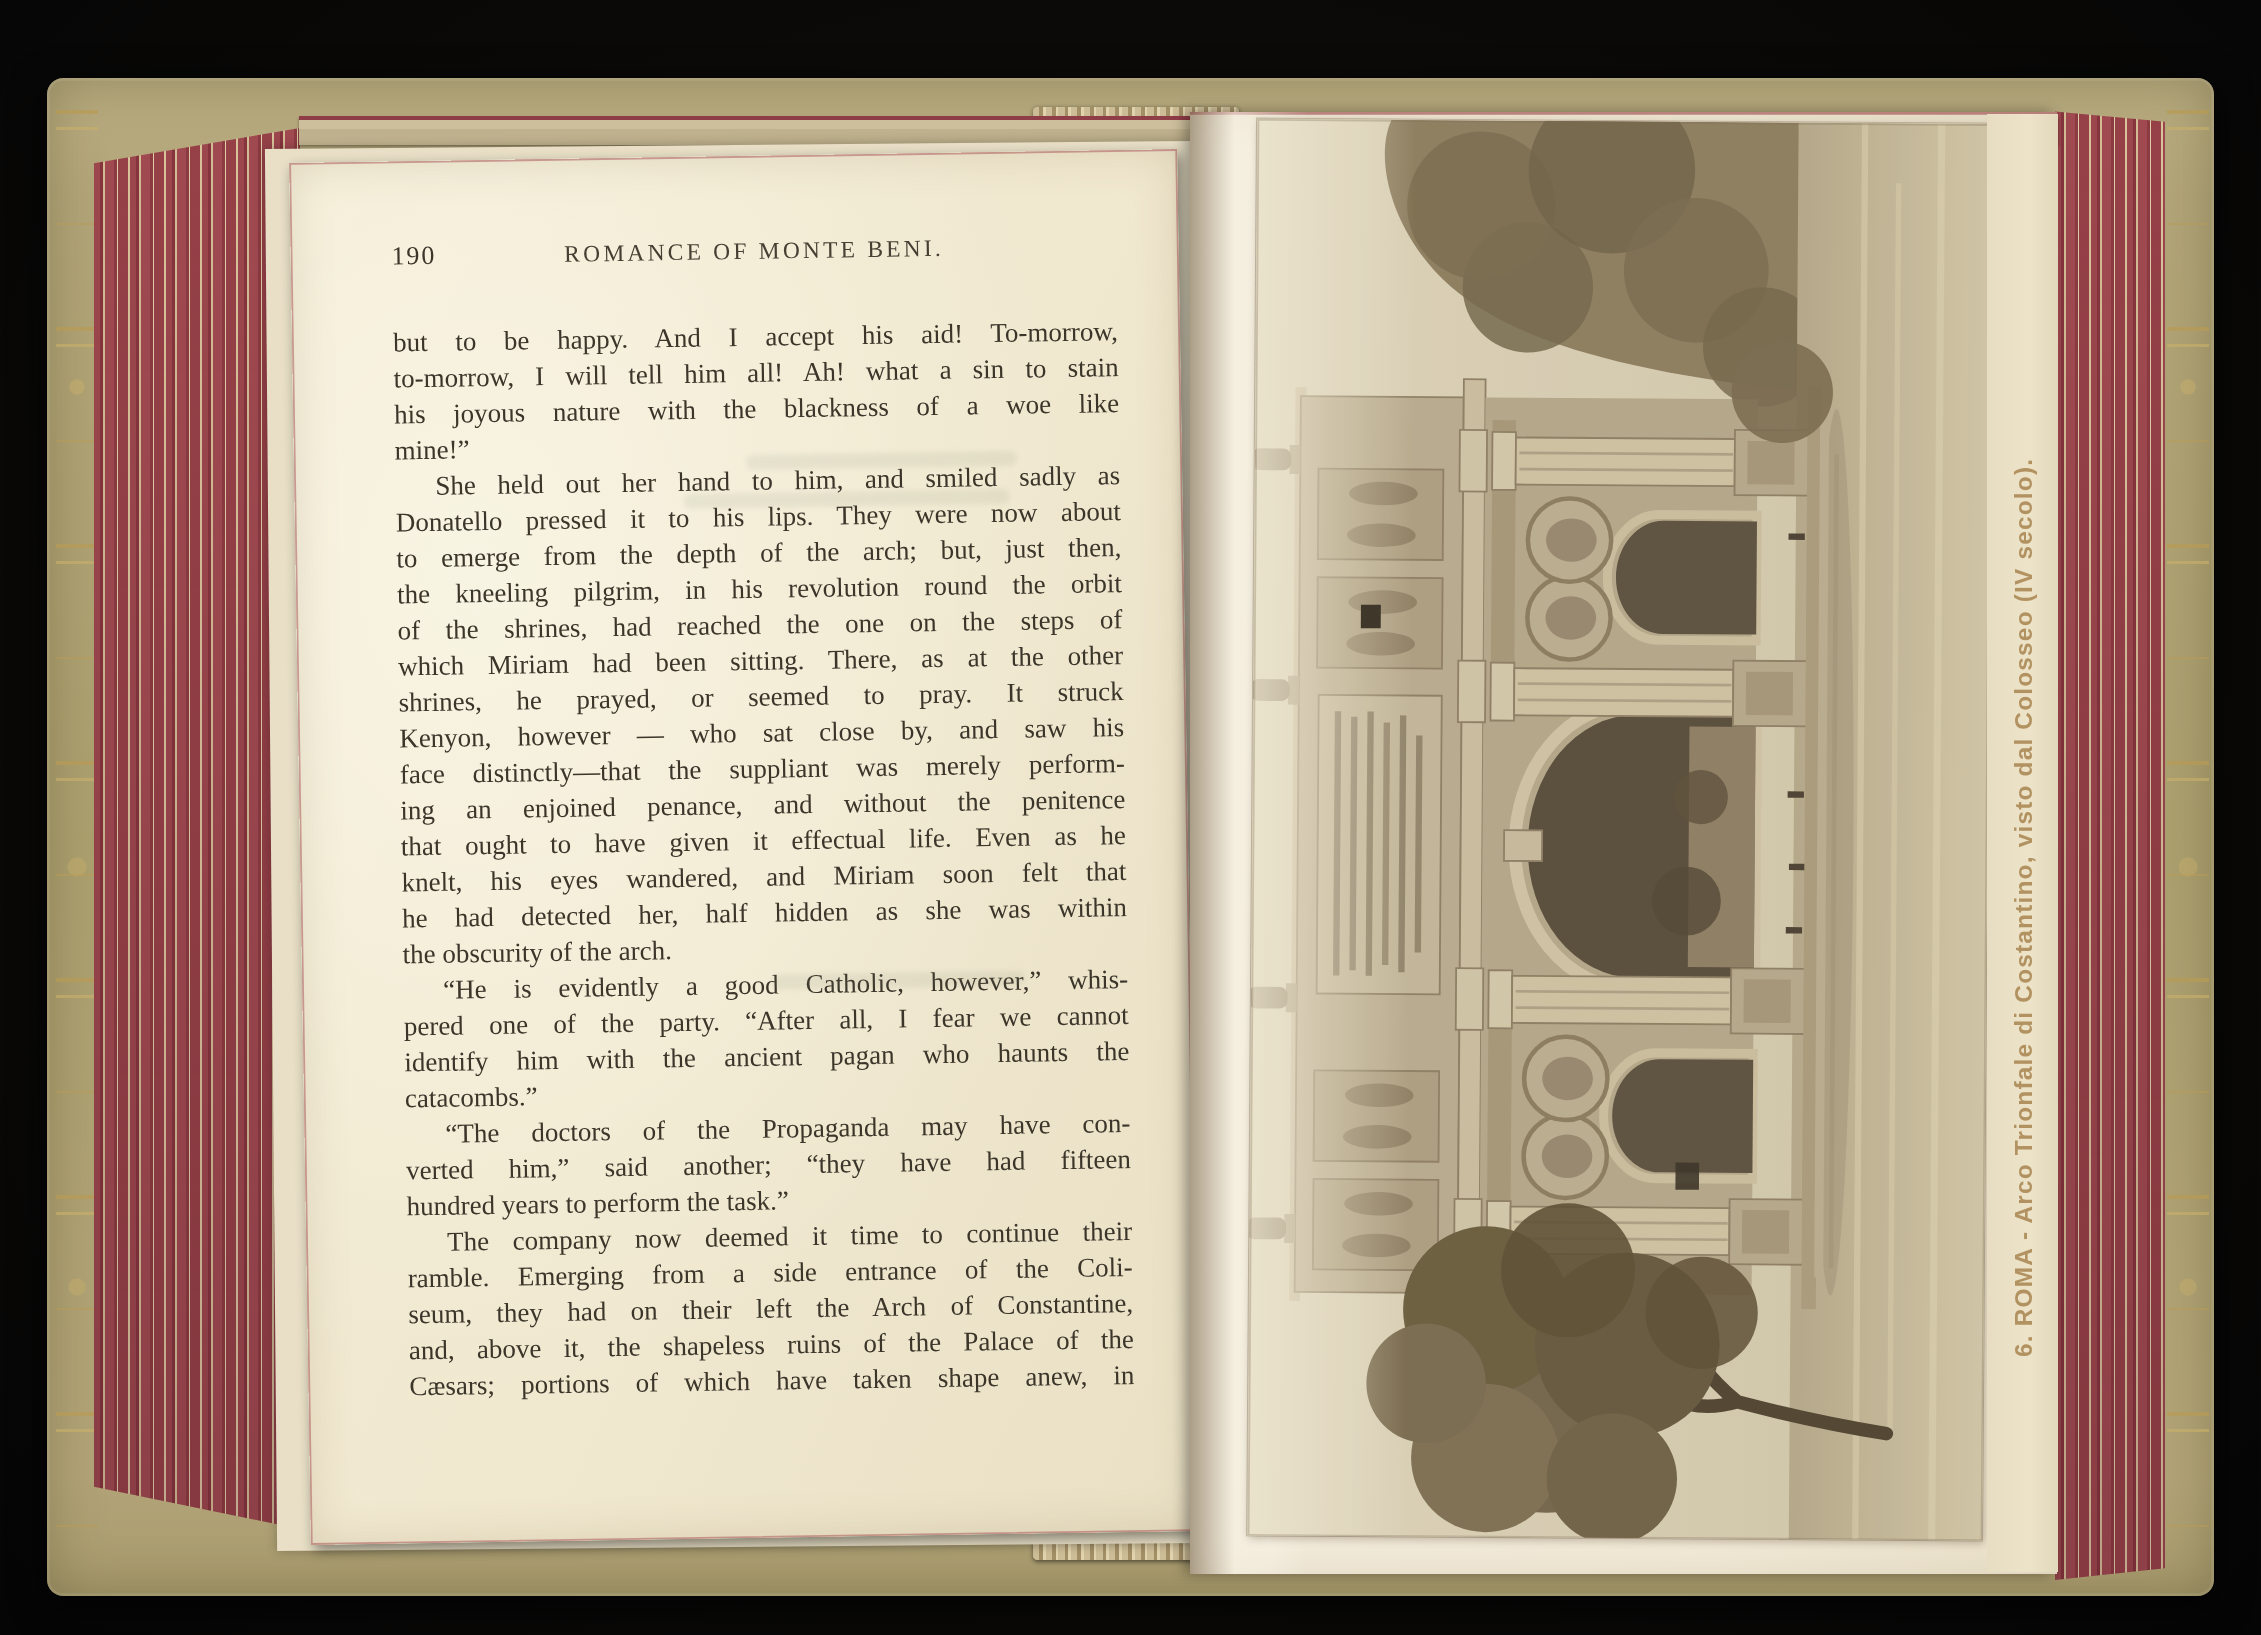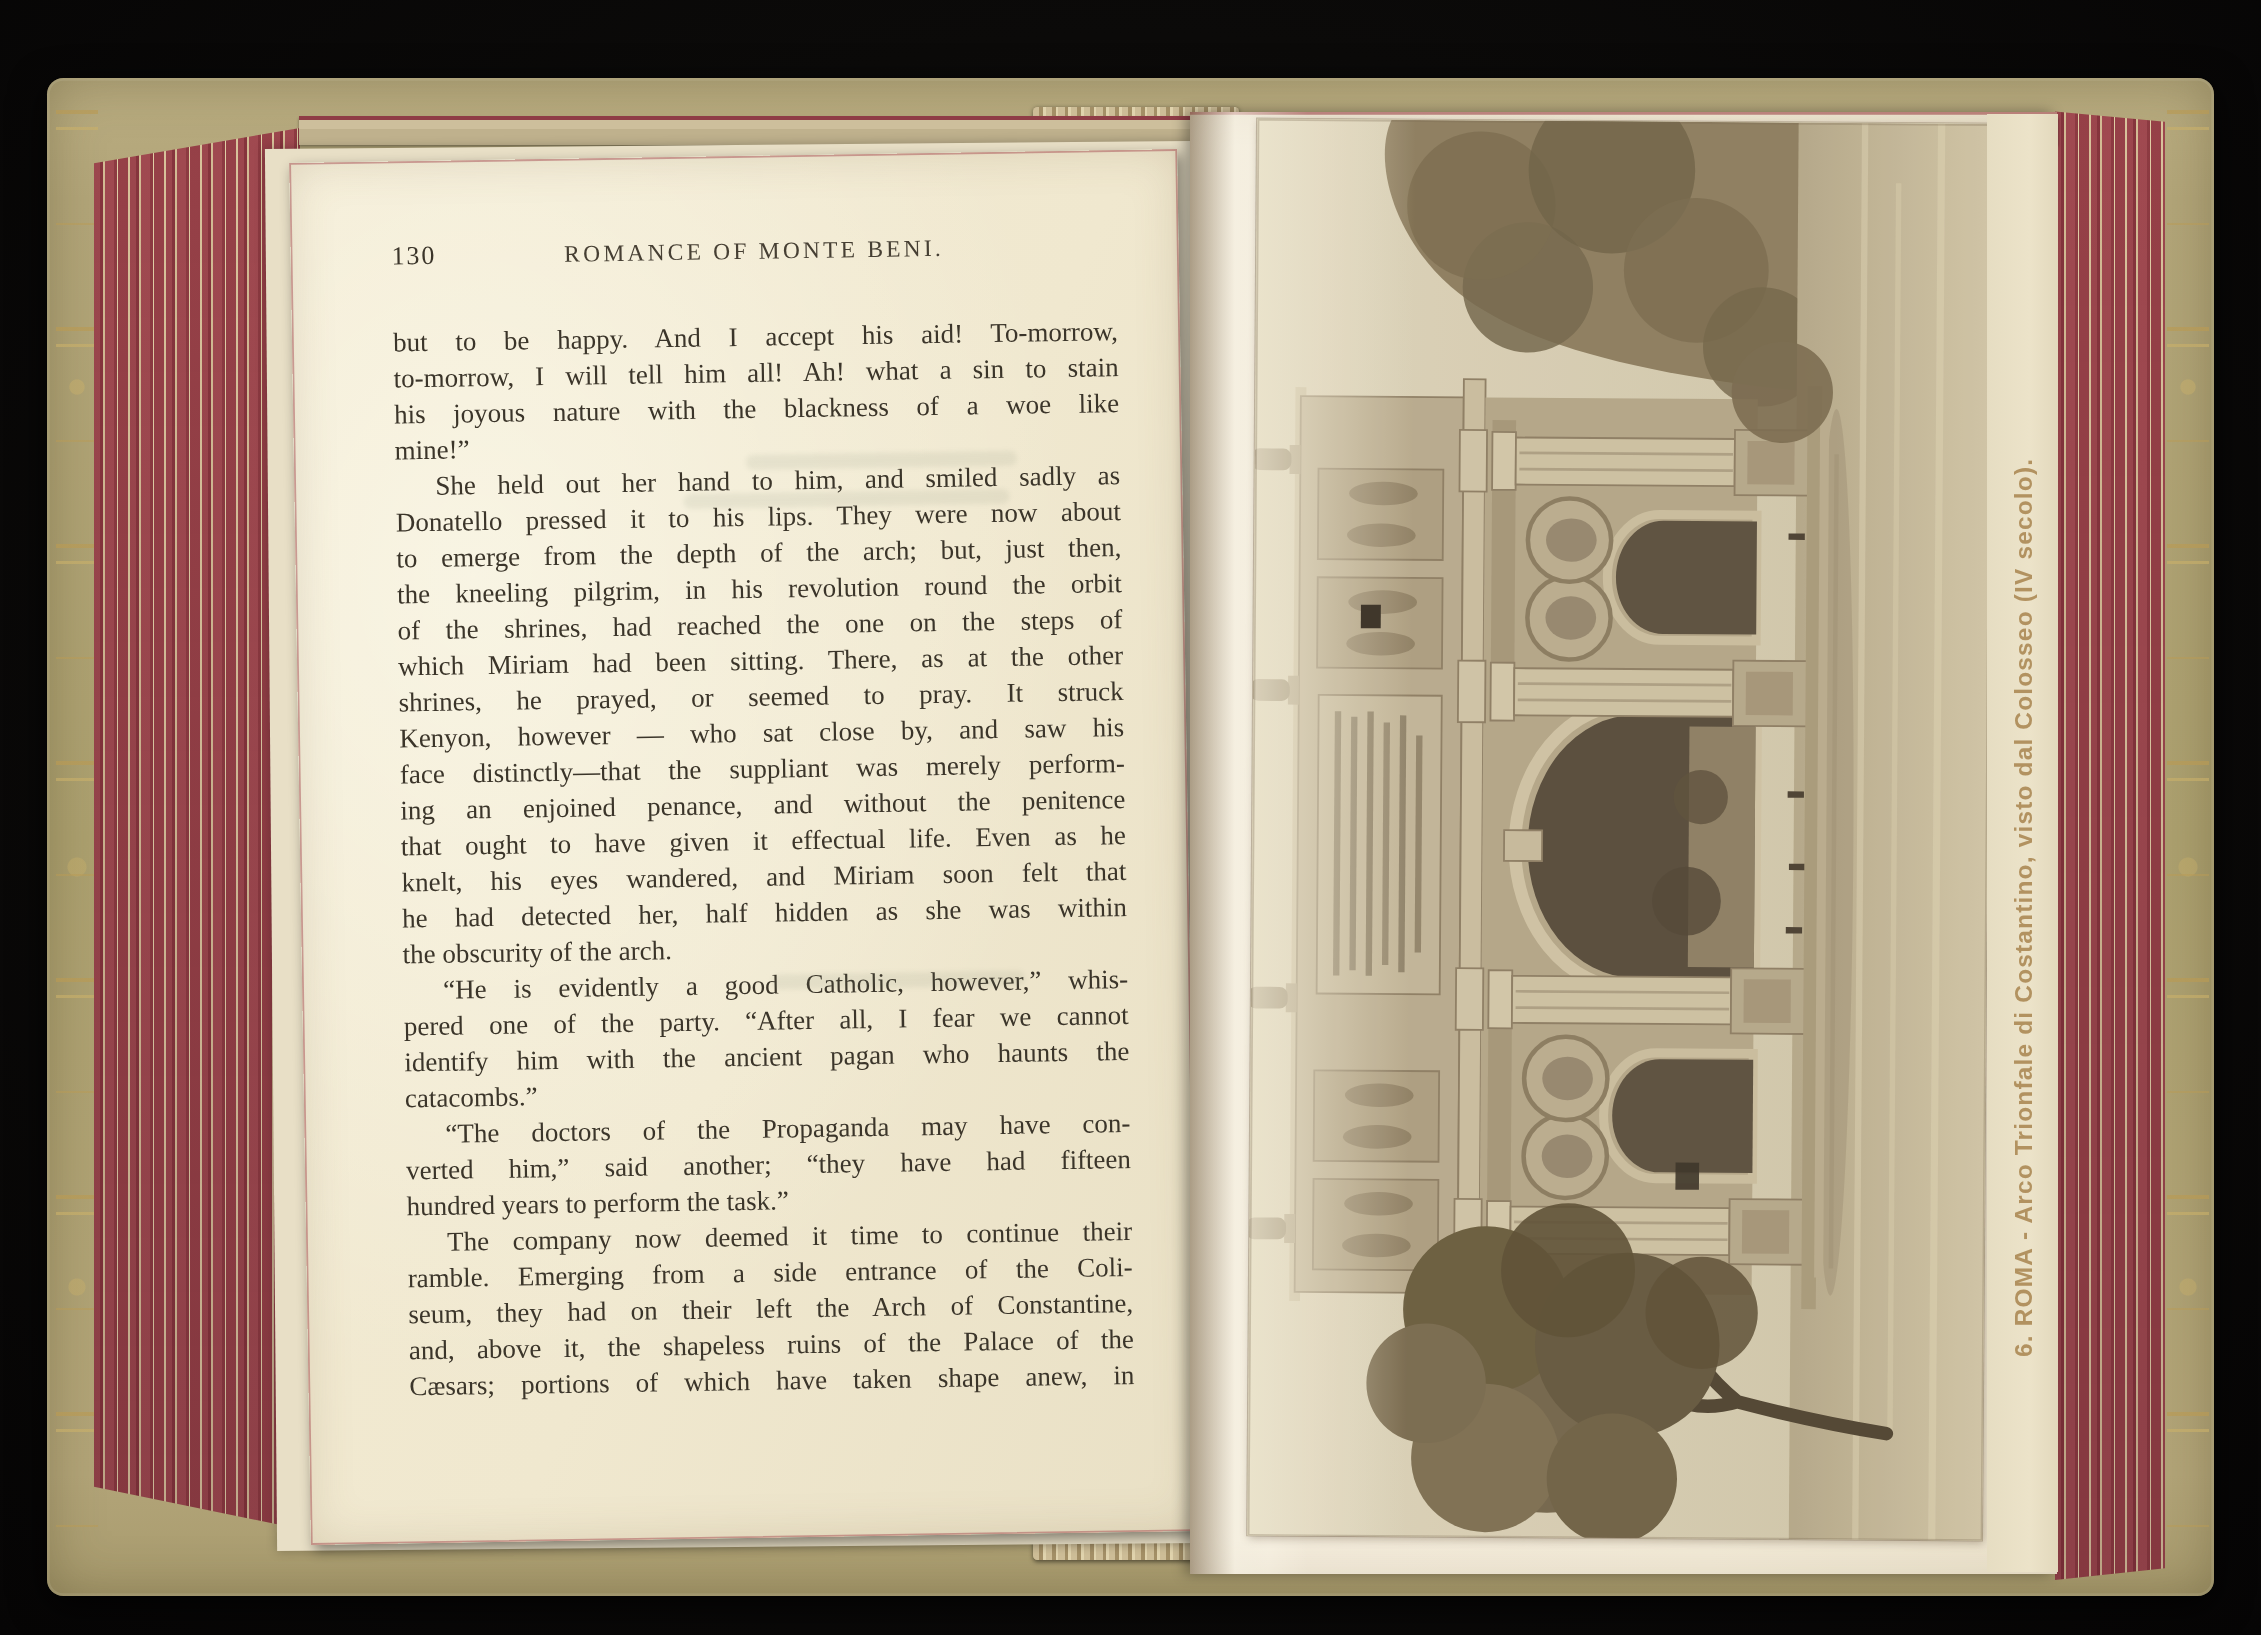--- a/index.html
+++ b/index.html
@@ -125,21 +125,21 @@
   <div class="headband headband-bottom"></div>
 
   <div class="fore-edge fore-edge-left"></div>
   <div class="fore-edge fore-edge-right"></div>
   <div class="stack-top"></div>
 
   <div class="under-page"></div>
 
   <div class="page-left">
     <div class="folio-row">
-      <span class="page-number">130</span>
+      <span class="page-number">190</span>
       <span class="running-header">ROMANCE OF MONTE BENI.</span>
     </div>
     <div class="textblock" id="textblock">
         <div>
           <div class="line">but to be happy.  And I accept his aid!  To-morrow,</div>
           <div class="line">to-morrow, I will tell him all!  Ah! what a sin to stain</div>
           <div class="line">his joyous nature with the blackness of a woe like</div>
           <div class="line line-end">mine!”</div>
         </div>
         <div>

